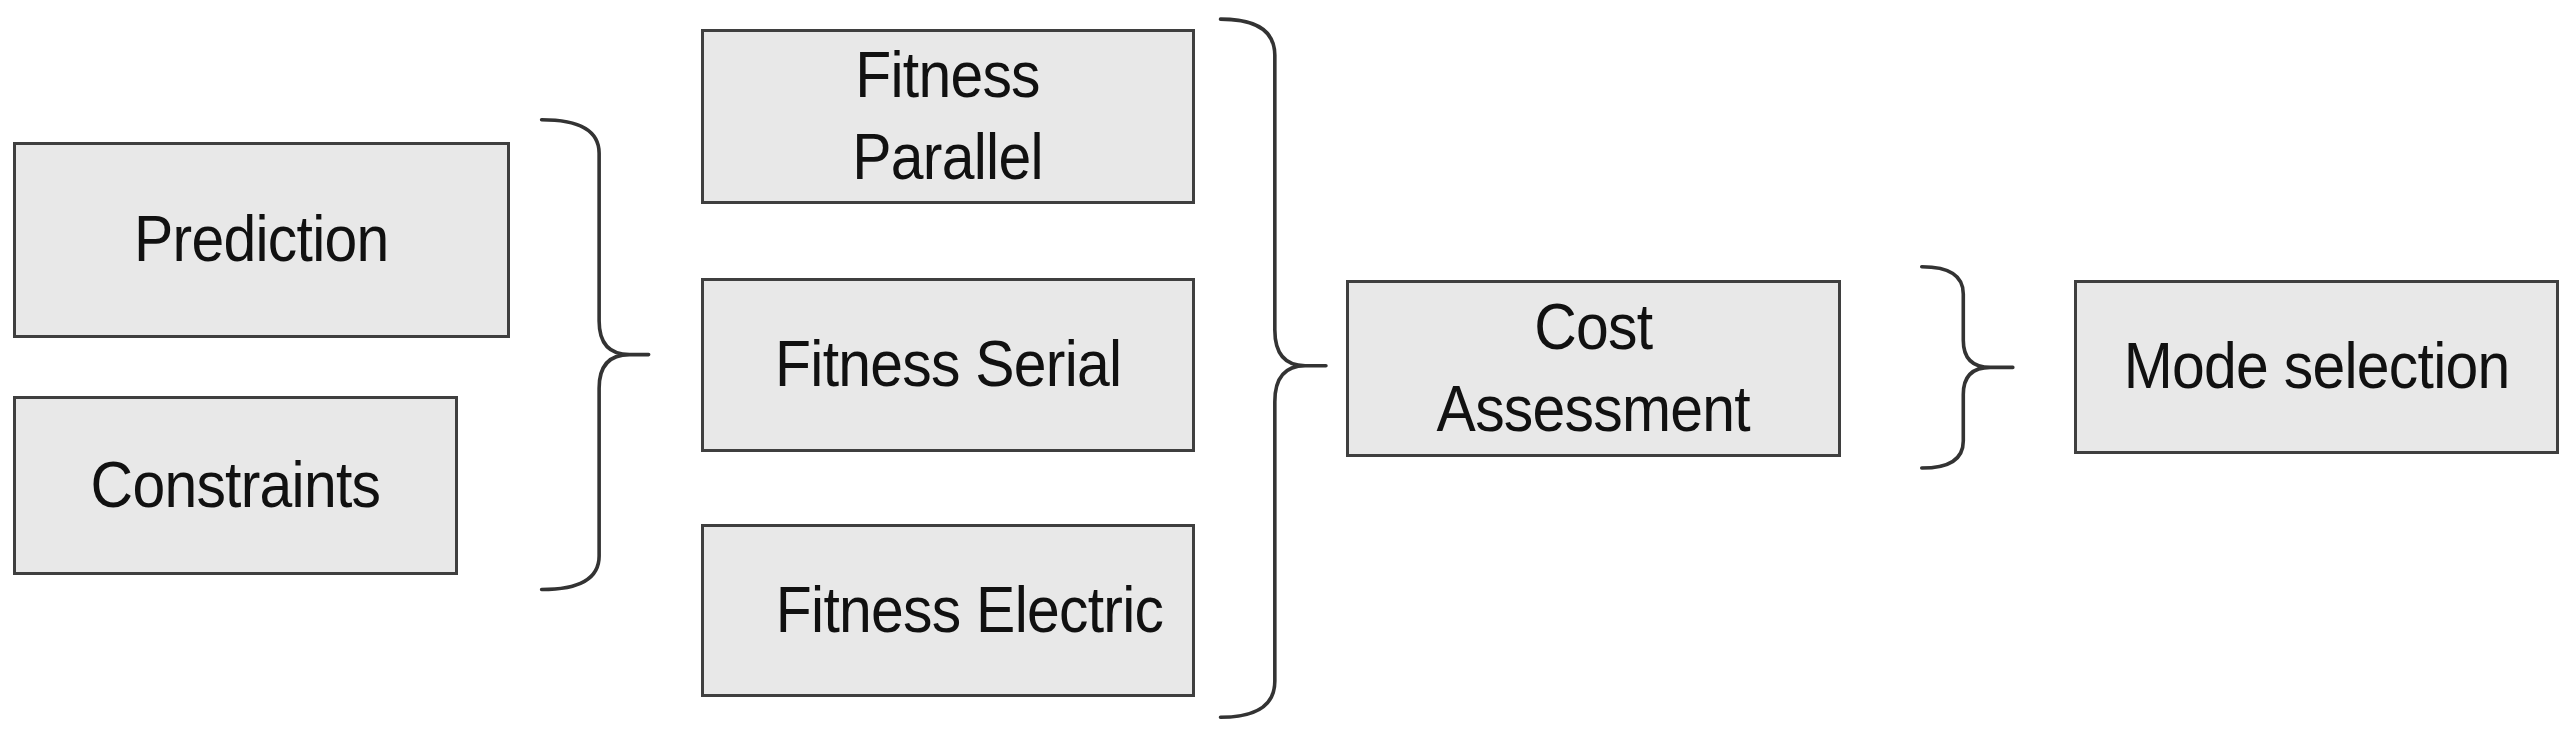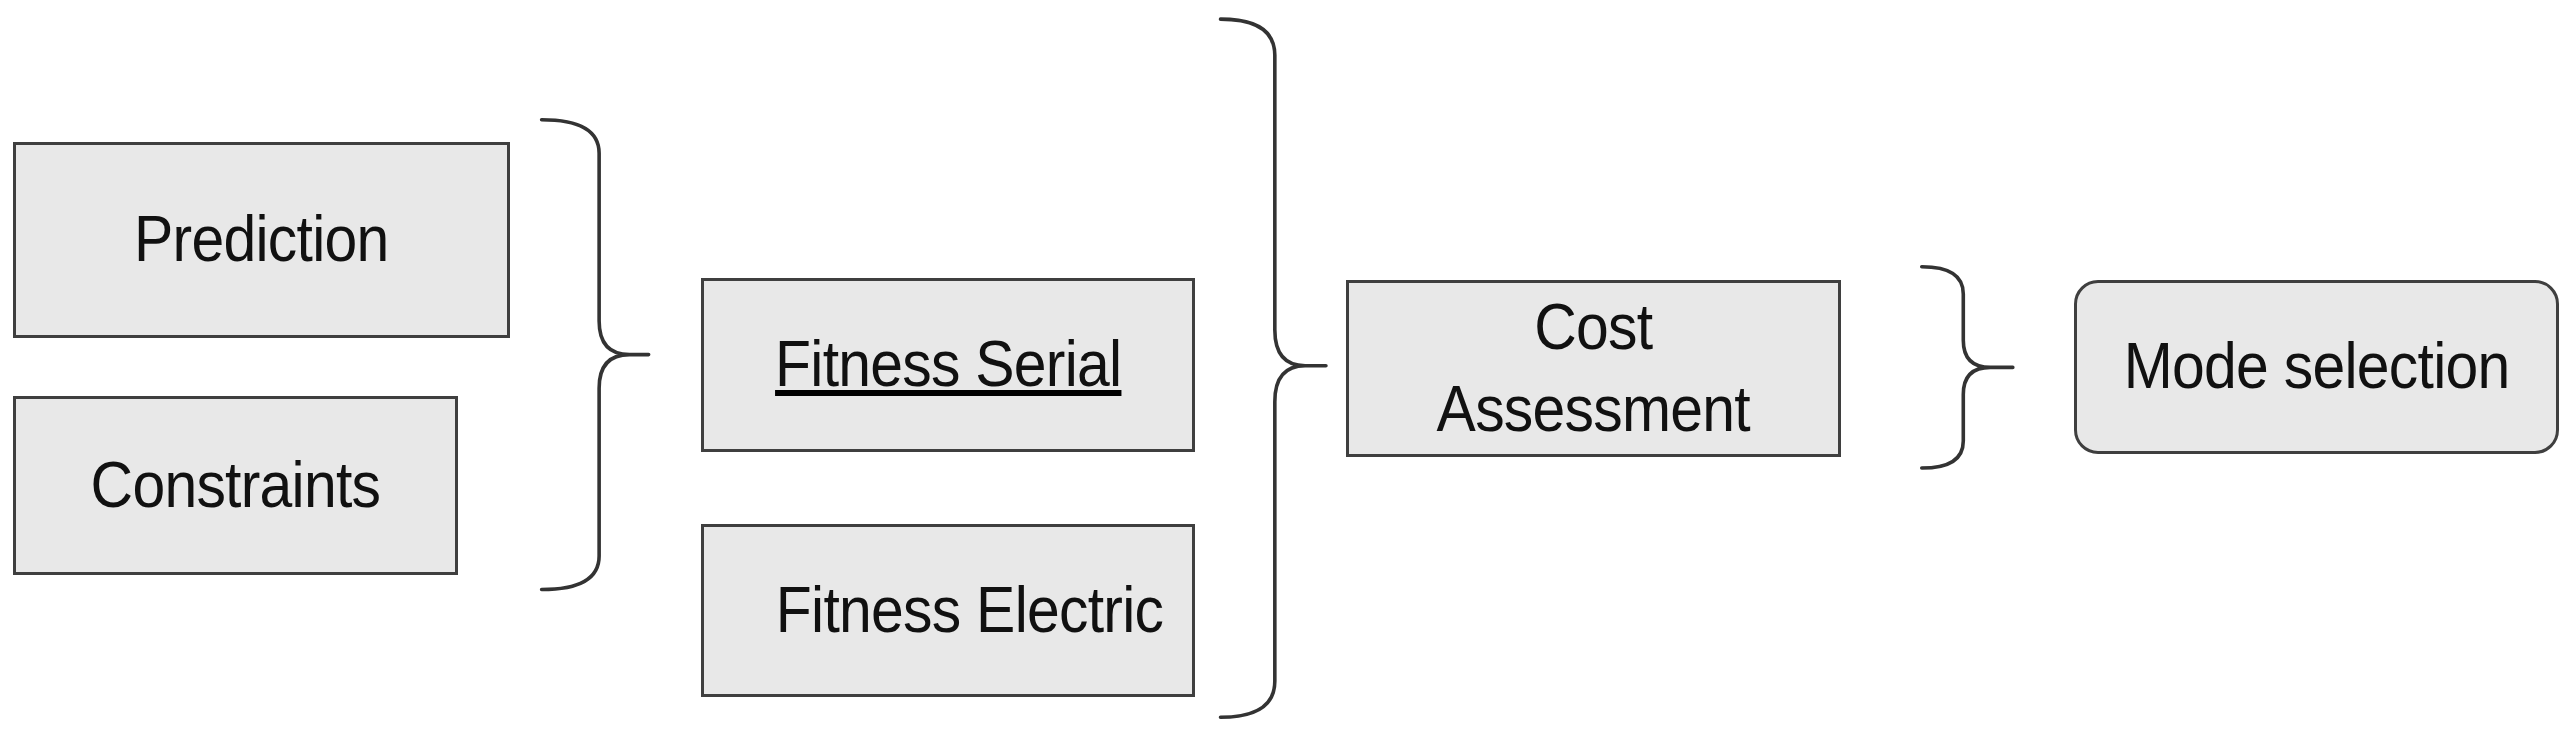--- a/index.html
+++ b/index.html
@@ -32,24 +32,24 @@
     line-height: 1.28;
     letter-spacing: -0.8px;
     text-align: center;
     white-space: pre-line;
     transform: scaleX(0.92);
   }
   
   .n-prediction       { left: 12.8px;   top: 142px; width: 497px; height: 196px; }
   .n-constraints      { left: 12.8px;   top: 396px; width: 445px; height: 179px; }
   .n-fitness-parallel { left: 701px;  top: 29px;  width: 494px; height: 175px; }
-  .n-fitness-serial   { left: 701px;  top: 278px; width: 494px; height: 174px; text-decoration: underline; }
+  .n-fitness-serial   { left: 701px;  top: 278px; width: 494px; height: 174px; }
   .n-fitness-electric { left: 701px;  top: 524px; width: 494px; height: 173px; padding-left: 44px; }
   .n-cost-assessment  { left: 1346px; top: 280px; width: 495px; height: 177px; }
-  .n-mode-selection   { left: 2074px; top: 280px; width: 485px; height: 174px; border-radius: 24px; }
+  .n-mode-selection   { left: 2074px; top: 280px; width: 485px; height: 174px; }
 
   .braces-layer {
     position: absolute;
     left: 0; top: 0;
     width: 2576px;
     height: 734px;
     pointer-events: none;
   }
   .braces-layer path {
     fill: none;
@@ -65,20 +65,24 @@
 <div class="canvas">
 
   <div class="node n-prediction">
     <span class="label">Prediction</span>
   </div>
 
   <div class="node n-constraints">
     <span class="label">Constraints</span>
   </div>
 
+  <div class="node n-fitness-parallel">
+    <span class="label">Fitness
+Parallel</span>
+  </div>
 
   <div class="node n-fitness-serial">
     <span class="label">Fitness Serial</span>
   </div>
 
   <div class="node n-fitness-electric">
     <span class="label">Fitness Electric</span>
   </div>
 
   <div class="node n-cost-assessment">

